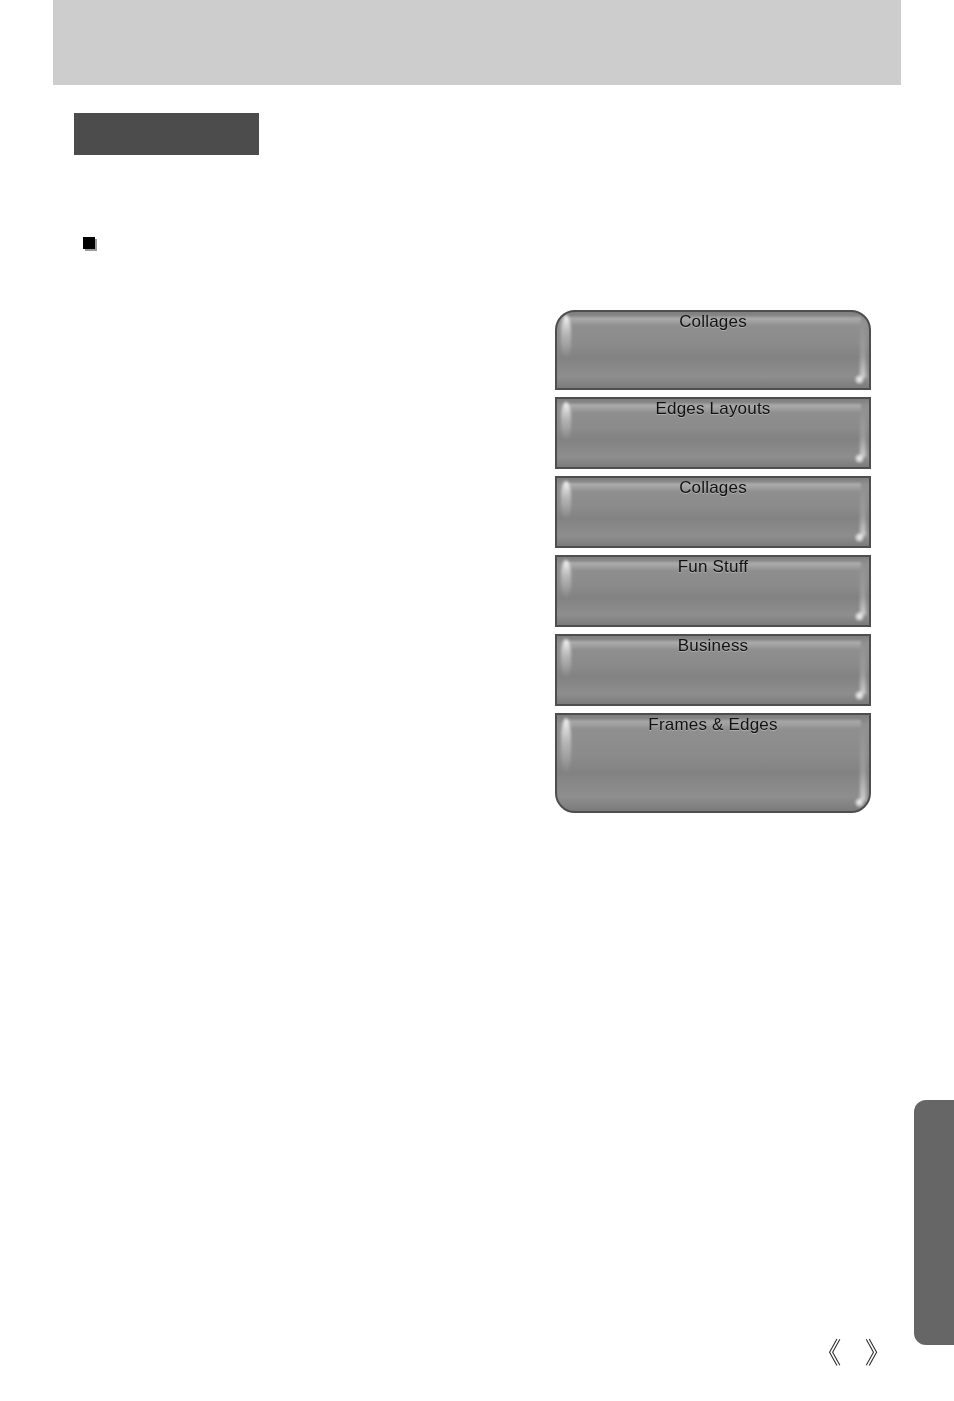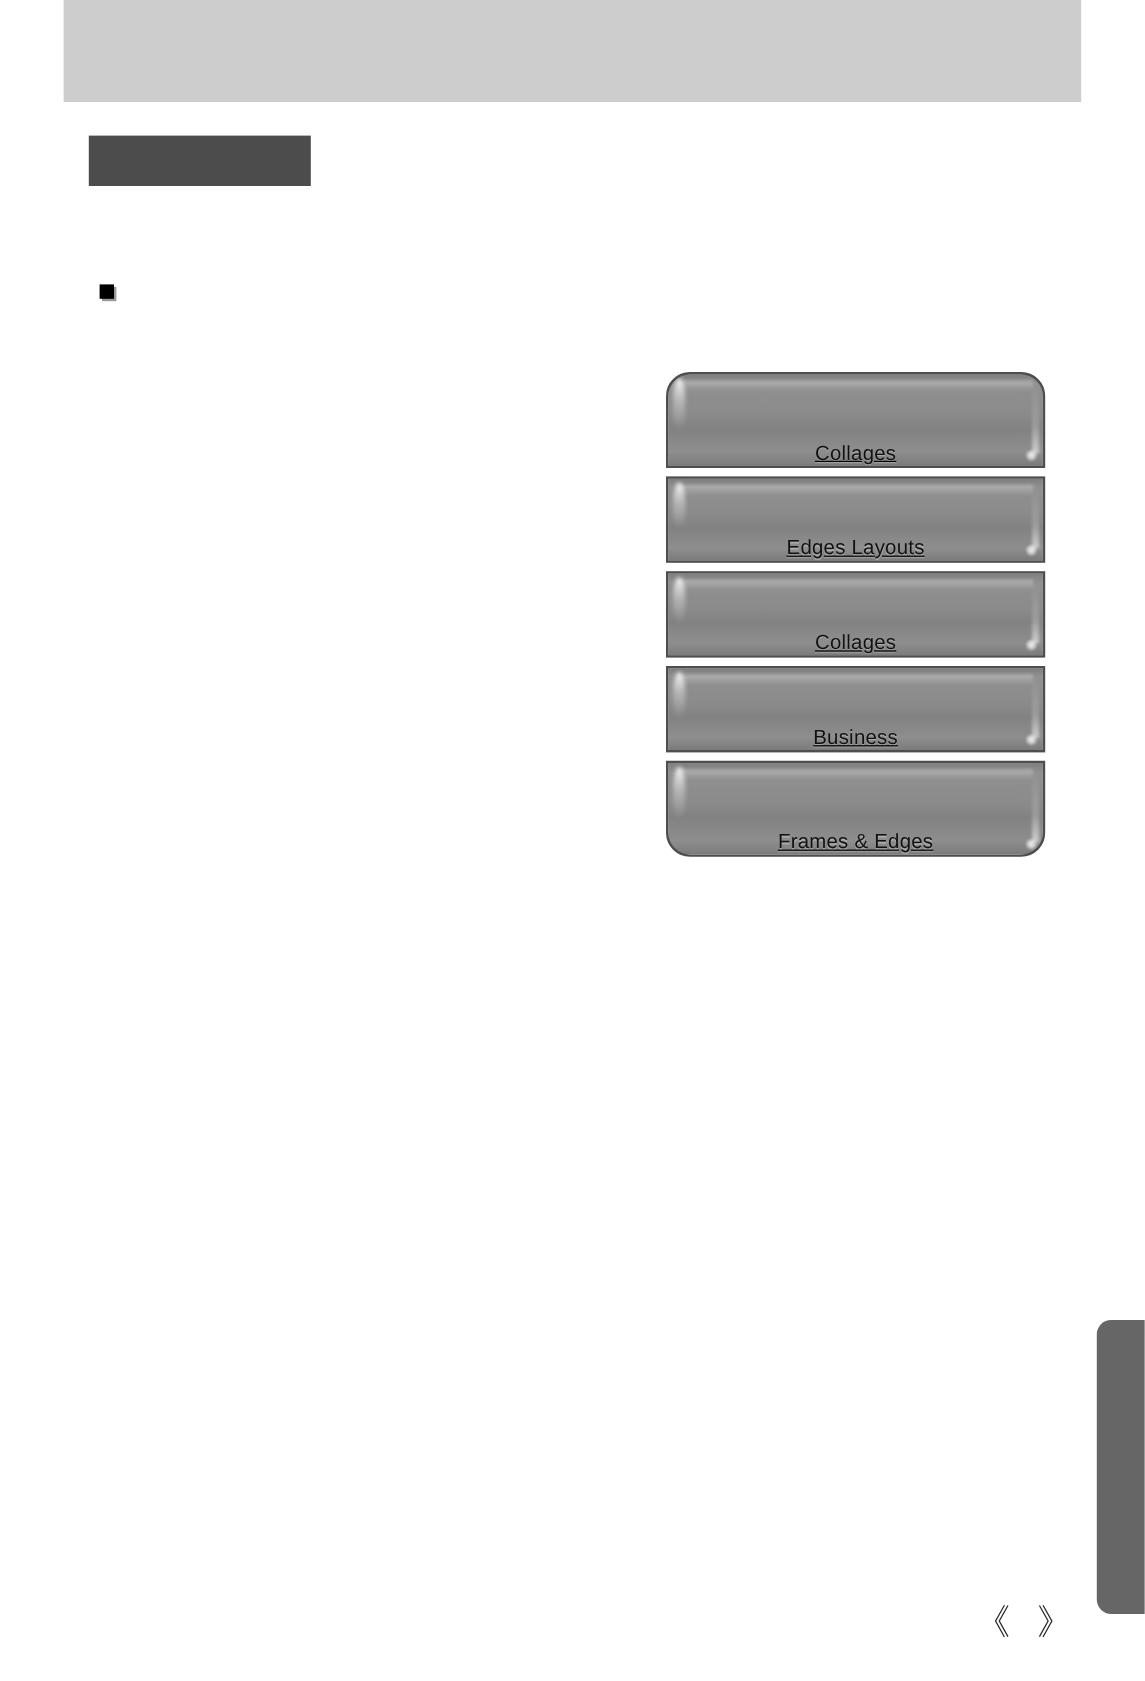--- a/index.html
+++ b/index.html
@@ -105,25 +105,24 @@
     border: 2px solid #4e4e4e;
     background:
       linear-gradient(to bottom,
         #7e7e7e 0%,
         #909090 10%,
         #8b8b8b 42%,
         #828282 60%,
         #8e8e8e 85%,
         #7b7b7b 100%);
     display: flex;
-    align-items: flex-end;
+    align-items: flex-start;
     justify-content: center;
     overflow: hidden;
     cursor: pointer;
-    text-decoration: underline;
   }
   
   .gbtn::before {
     content: "";
     position: absolute;
     left: 4px;
     top: 3px;
     width: 10px;
     height: 58%;
     border-radius: 50% / 40%;
@@ -185,21 +184,21 @@
     white-space: nowrap;
   }
   .gbtn.first {
     border-top-left-radius: 20px;
     border-top-right-radius: 20px;
     height: 80px;
   }
   .gbtn.last {
     border-bottom-left-radius: 20px;
     border-bottom-right-radius: 20px;
-    height: 80px;
+    height: 100px;
     margin-bottom: 0;
   }
 
   
   .side-tab {
     position: absolute;
     right: 0px;
     top: 1100px;
     width: 40px;
     height: 245px;
@@ -273,20 +272,25 @@
   </div>
 
 
   <div class="gbtn">
     <span class="sheen"></span>
     <span class="edge-right"></span>
     <span class="label">Collages</span>
   </div>
 
 
+  <div class="gbtn">
+    <span class="sheen"></span>
+    <span class="edge-right"></span>
+    <span class="label">Fun Stuff</span>
+  </div>
 
   <div class="gbtn">
     <span class="sheen"></span>
     <span class="edge-right"></span>
     <span class="label">Business</span>
   </div>
 
   <div class="gbtn last">
     <span class="sheen"></span>
     <span class="edge-right"></span>

